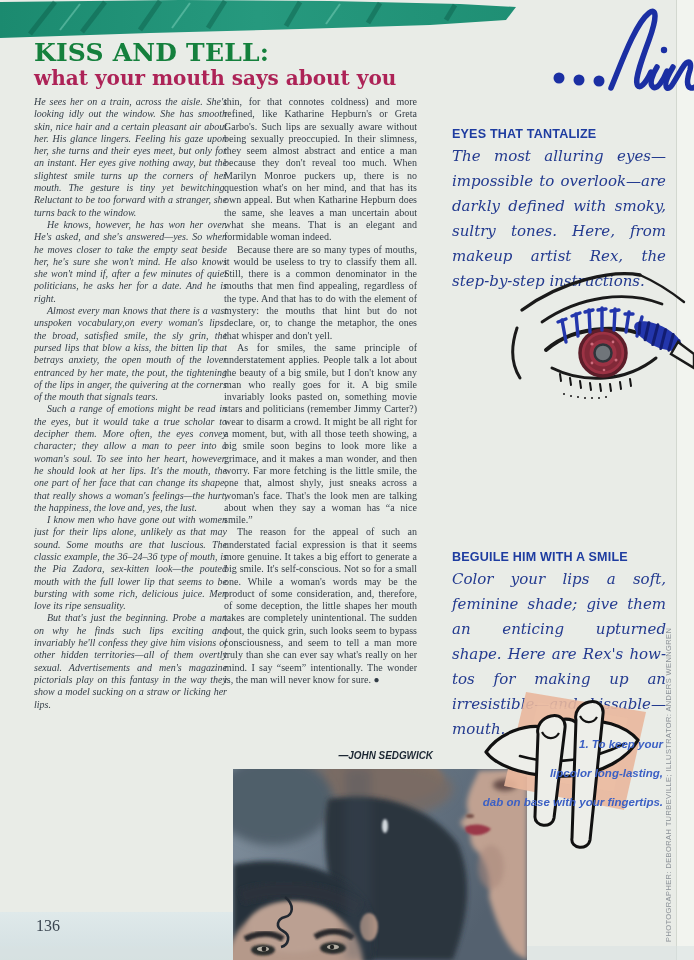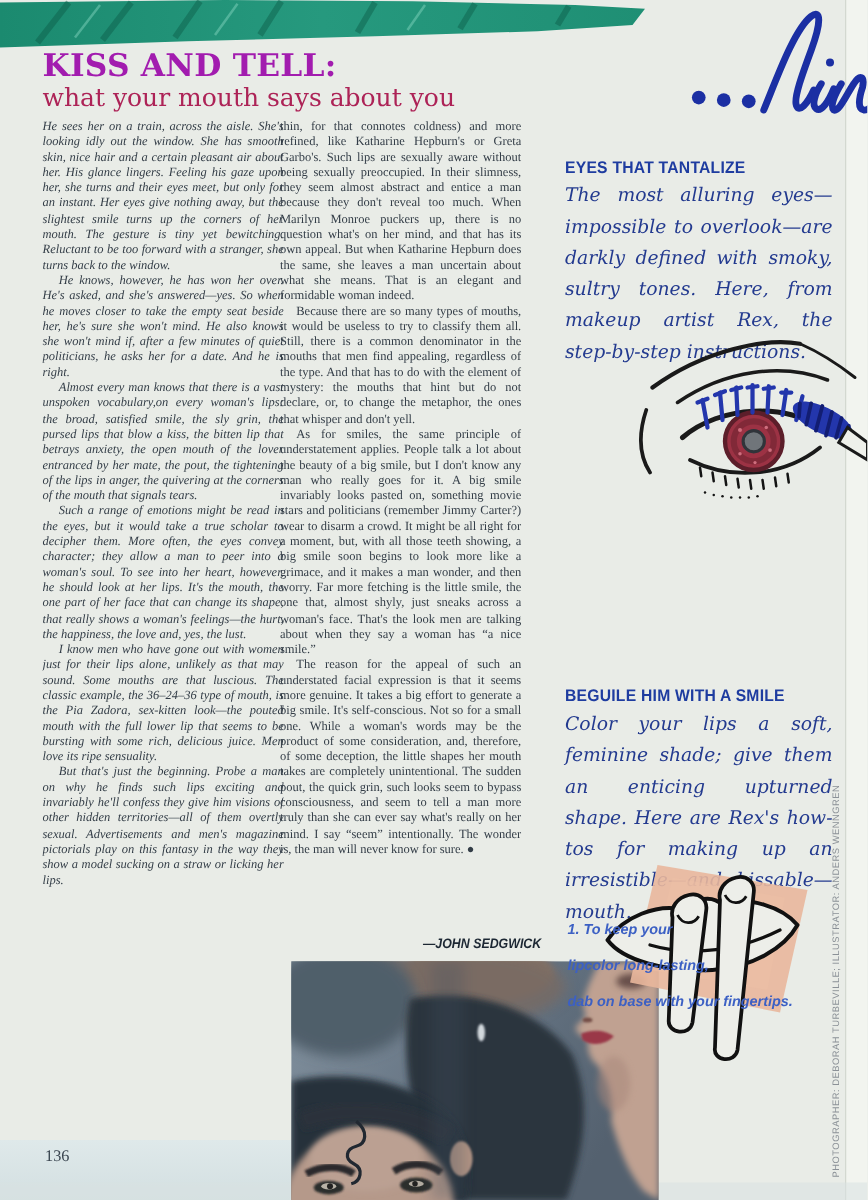--- a/index.html
+++ b/index.html
@@ -5,40 +5,40 @@
   html,body{margin:0;padding:0;}
   body{width:694px;height:960px;position:relative;overflow:hidden;
        background:#e9ece7;font-family:"Liberation Serif",serif;}
   .abs{position:absolute;}
   
   .paper-edge{left:676px;top:0;width:18px;height:960px;background:#f2f4ef;border-left:1px solid #d3d8d0;}
   .band-blue{left:0;top:912px;width:233px;height:48px;background:linear-gradient(#dfe9ea,#d3dfe1);}
   .band-bottom{left:0;top:946px;width:694px;height:14px;background:#d9e2e1;opacity:.55;}
   
   .brush{left:0;top:0;}
-  .title{left:34px;top:38px;font-weight:bold;font-size:25px;letter-spacing:.2px;color:#a21caf;font-family:"DejaVu Serif",serif;}
-  .subtitle{left:34px;top:66px;font-weight:normal;font-size:20px;color:#ad2357;font-family:"DejaVu Serif",serif;}
+  .title{left:34px;top:38px;font-weight:bold;font-size:25px;letter-spacing:.2px;color:#15803d;font-family:"DejaVu Serif",serif;}
+  .subtitle{left:34px;top:66px;font-weight:bold;font-size:20px;color:#ad2357;font-family:"DejaVu Serif",serif;}
   .script-svg{left:545px;top:4px;}
   
   .col{width:193px;font-size:10px;line-height:12.3px;color:#333d47;text-align:justify;overflow:hidden;}
   .col p{margin:0;text-indent:13px;}
   .col p:first-child{text-indent:0;}
   #col1{left:34px;top:96px;height:816px;font-style:italic;}
   #col2{left:224px;top:96px;height:654px;}
   .byline{left:240px;top:749px;width:193px;text-align:right;font-family:"Liberation Sans",sans-serif;
           font-weight:bold;font-style:italic;font-size:11px;color:#1c2733;transform:scaleX(.9);transform-origin:right;}
-  .pagenum{left:36px;top:917px;font-size:13px;color:#3a4550;}
+  .pagenum{left:36px;top:917px;font-size:16px;color:#3a4550;}
   
   .sb-h{left:452px;width:220px;font-family:"Liberation Sans",sans-serif;font-weight:bold;font-size:13.5px;
         color:#1e3ca0;letter-spacing:.2px;transform:scaleX(.93);transform-origin:left;white-space:nowrap;}
   .sb-t{left:452px;width:214px;font-family:"DejaVu Serif",serif;font-style:italic;font-size:15px;
         line-height:25px;color:#233a8f;text-align:justify;}
   #sb-h1{top:126px;} #sb-t1{top:144px;}
   #sb-h2{top:549px;} #sb-t2{top:567px;}
-  .caption{right:20px;top:738px;width:220px;text-align:left;font-family:"Liberation Sans",sans-serif;
+  .caption{right:31px;top:738px;width:220px;text-align:right;font-family:"Liberation Sans",sans-serif;
            font-weight:bold;font-style:italic;font-size:11.5px;color:#3c60c4;}
   .caption div{margin-bottom:17px;}
   .credit{left:664px;top:622px;height:320px;writing-mode:vertical-rl;transform:rotate(180deg);
           font-family:"Liberation Sans",sans-serif;font-size:7.5px;letter-spacing:.4px;color:#8b9197;white-space:nowrap;}
   .eye-svg{left:508px;top:258px;}
   .lips-svg{left:468px;top:682px;z-index:3;}
   .photo{left:233px;top:769px;z-index:1;}
   .cap-wrap{z-index:4;}
 </style>
 </head>

